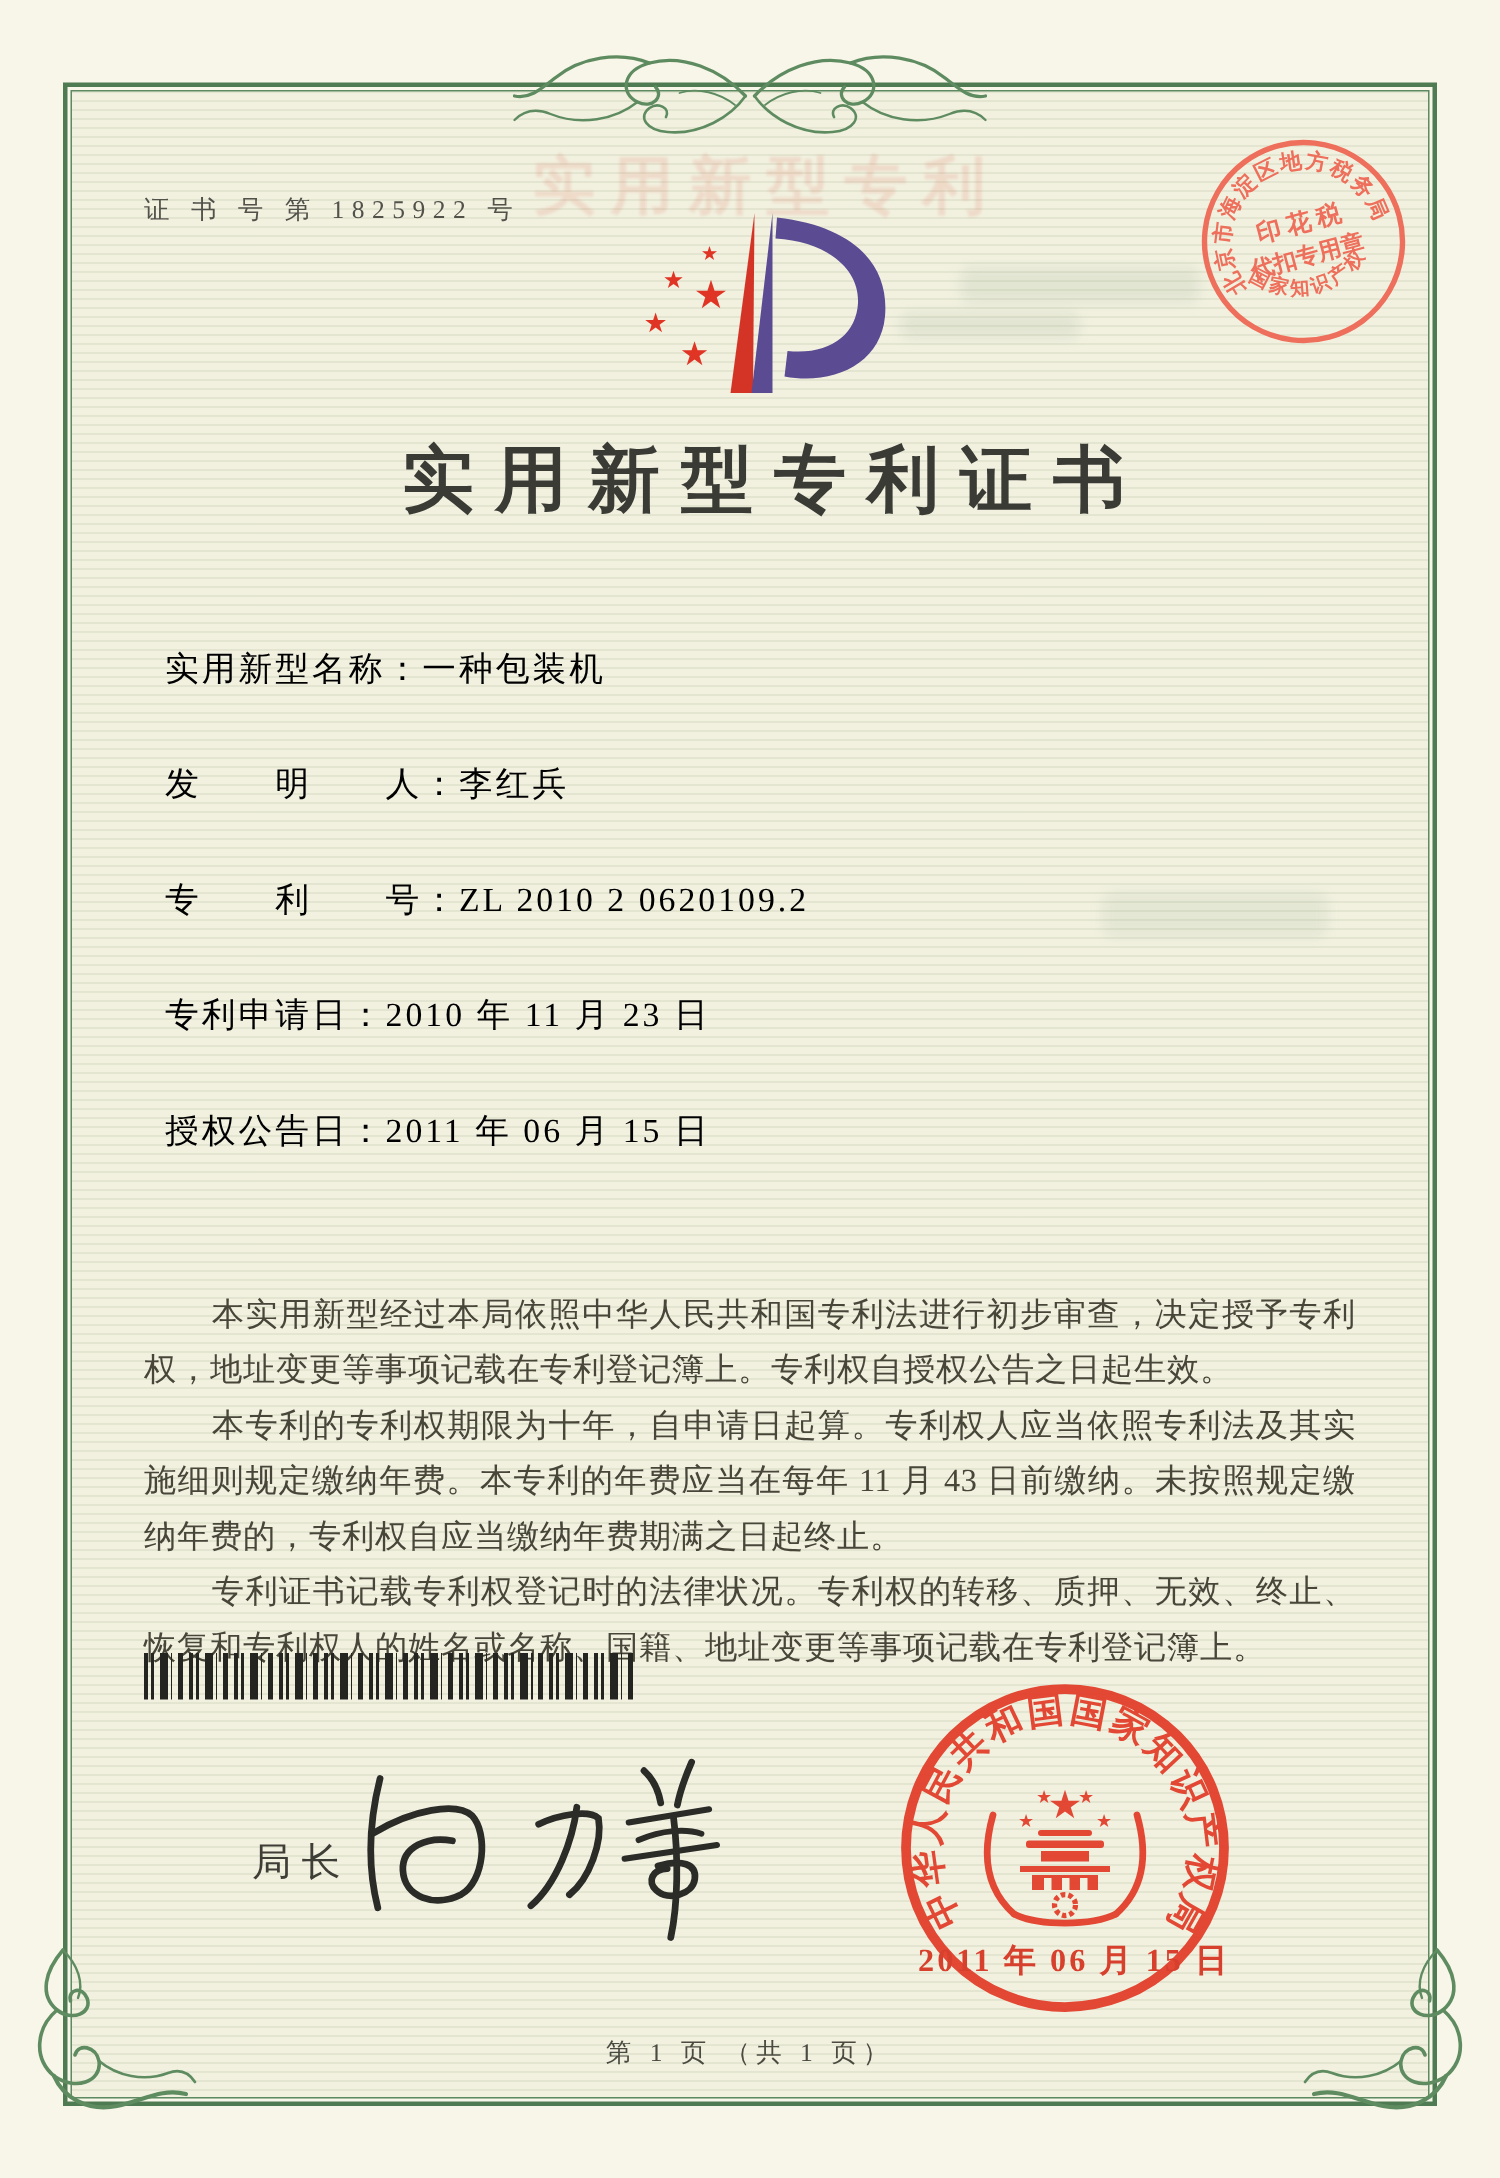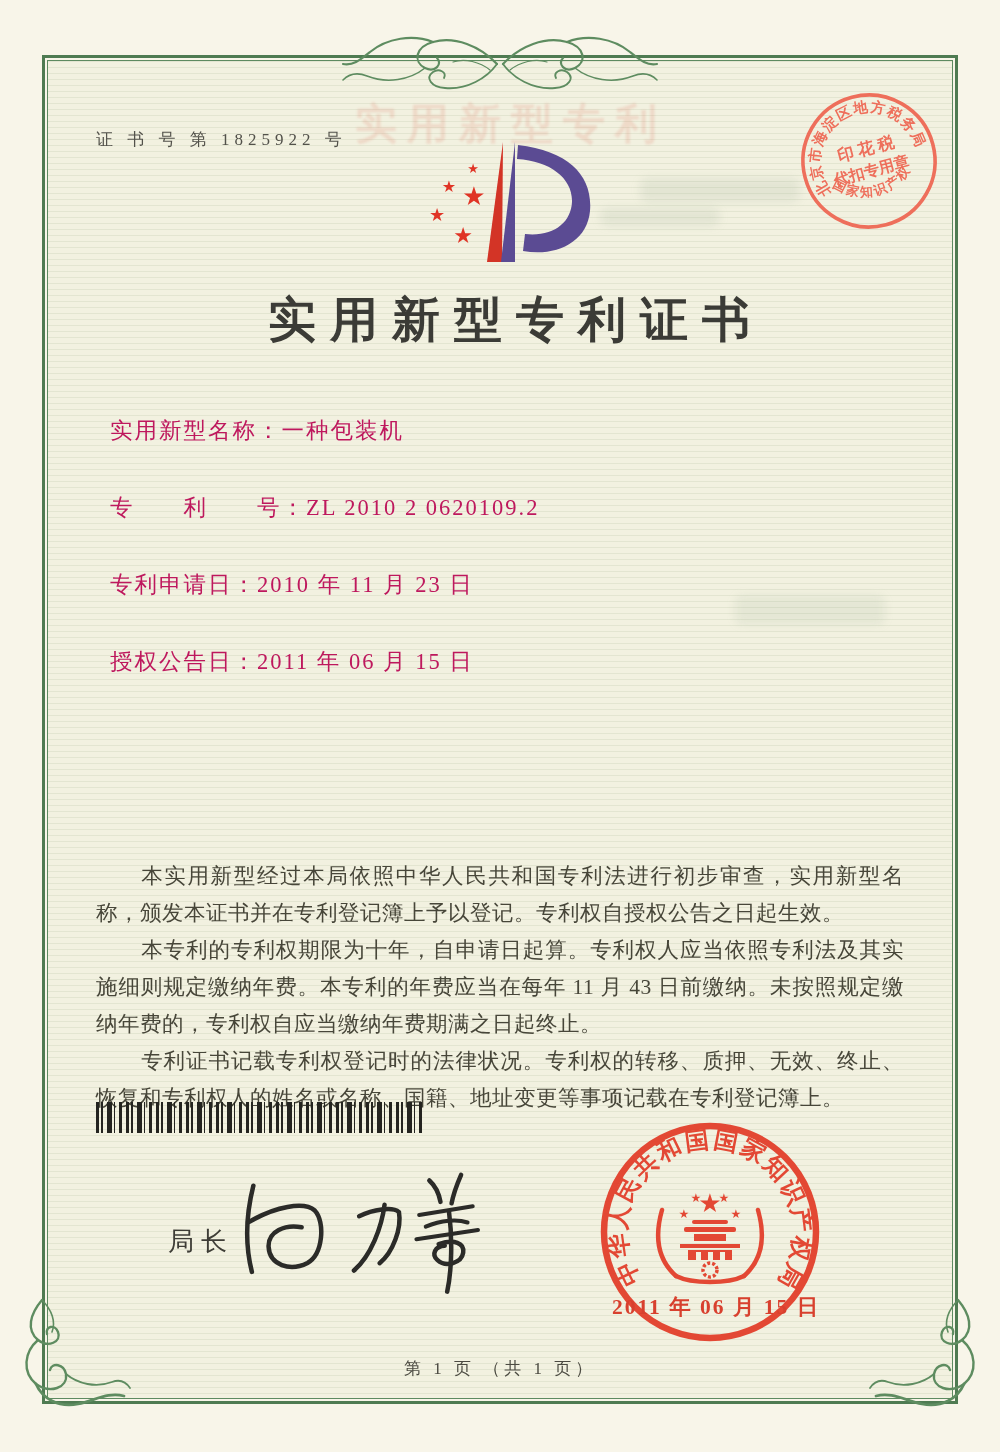--- a/index.html
+++ b/index.html
@@ -38,21 +38,21 @@
     position:absolute; left:96px; top:128px; font-size:17px; letter-spacing:5px; color:#52514a;
   }
   .logo{position:absolute; left:385px; top:131px; width:240px; height:162px;}
   .doc-title{
     position:absolute; left:0; top:288px; width:100%; text-align:center;
     font-size:48px; font-weight:bold; letter-spacing:14px; color:#3b3b36;padding-left:16px;
   }
   
   .tax-stamp{position:absolute; left:783px; top:75px; width:172px; height:172px; transform:rotate(-15deg); opacity:.92;}
   
-  .fields{position:absolute; left:110px; top:416px; font-size:22.5px; color:#be185d;}
+  .fields{position:absolute; left:110px; top:431px; font-size:22.5px; color:#000000;}
   .field-row{margin-bottom:47px; line-height:30px; letter-spacing:2px; white-space:nowrap;}
   .field-label{letter-spacing:2px;}
   
   .body-text{
     position:absolute; left:96px; right:96px; top:858px;
     font-size:21.5px; line-height:37px; color:#474639; text-align:justify; letter-spacing:.5px;
   }
   .body-text p{margin:0; text-indent:2.1em;}
   
   .barcode{
@@ -157,27 +157,28 @@
     </text>
     <text font-size="13" fill="#ee6450" letter-spacing="2" font-weight="bold">
       <textPath href="#taxBottom">国家知识产权局</textPath>
     </text>
     <text x="86" y="79" font-size="16.5" fill="#ee6450" text-anchor="middle" font-weight="bold">印 花 税</text>
     <text x="86" y="101" font-size="15.5" fill="#ee6450" text-anchor="middle" font-weight="bold">代扣专用章</text>
   </svg>
 
   <div class="fields">
     <div class="field-row"><span class="field-label">实用新型名称：</span><span>一种包装机</span></div>
+    <div class="field-row"><span class="field-label">发　　明　　人：</span><span>李红兵</span></div>
     <div class="field-row"><span class="field-label">专　　利　　号：</span><span>ZL 2010 2 0620109.2</span></div>
     <div class="field-row"><span class="field-label">专利申请日：</span><span>2010 年 11 月 23 日</span></div>
     <div class="field-row"><span class="field-label">授权公告日：</span><span>2011 年 06 月 15 日</span></div>
   </div>
 
   <div class="body-text">
-    <p>本实用新型经过本局依照中华人民共和国专利法进行初步审查，实用新型名称，颁发本证书并在专利登记簿上予以登记。专利权自授权公告之日起生效。</p>
+    <p>本实用新型经过本局依照中华人民共和国专利法进行初步审查，决定授予专利权，地址变更等事项记载在专利登记簿上。专利权自授权公告之日起生效。</p>
     <p>本专利的专利权期限为十年，自申请日起算。专利权人应当依照专利法及其实施细则规定缴纳年费。本专利的年费应当在每年 11 月 43 日前缴纳。未按照规定缴纳年费的，专利权自应当缴纳年费期满之日起终止。</p>
     <p>专利证书记载专利权登记时的法律状况。专利权的转移、质押、无效、终止、恢复和专利权人的姓名或名称、国籍、地址变更等事项记载在专利登记簿上。</p>
   </div>
 
   <div class="barcode"></div>
 
   <div class="sig-title">局长</div>
   <svg class="signature-svg" viewBox="0 0 270 150">
     <title>田力普</title>
     <g fill="none" stroke="#2b2b28" stroke-width="4.5" stroke-linecap="round">

